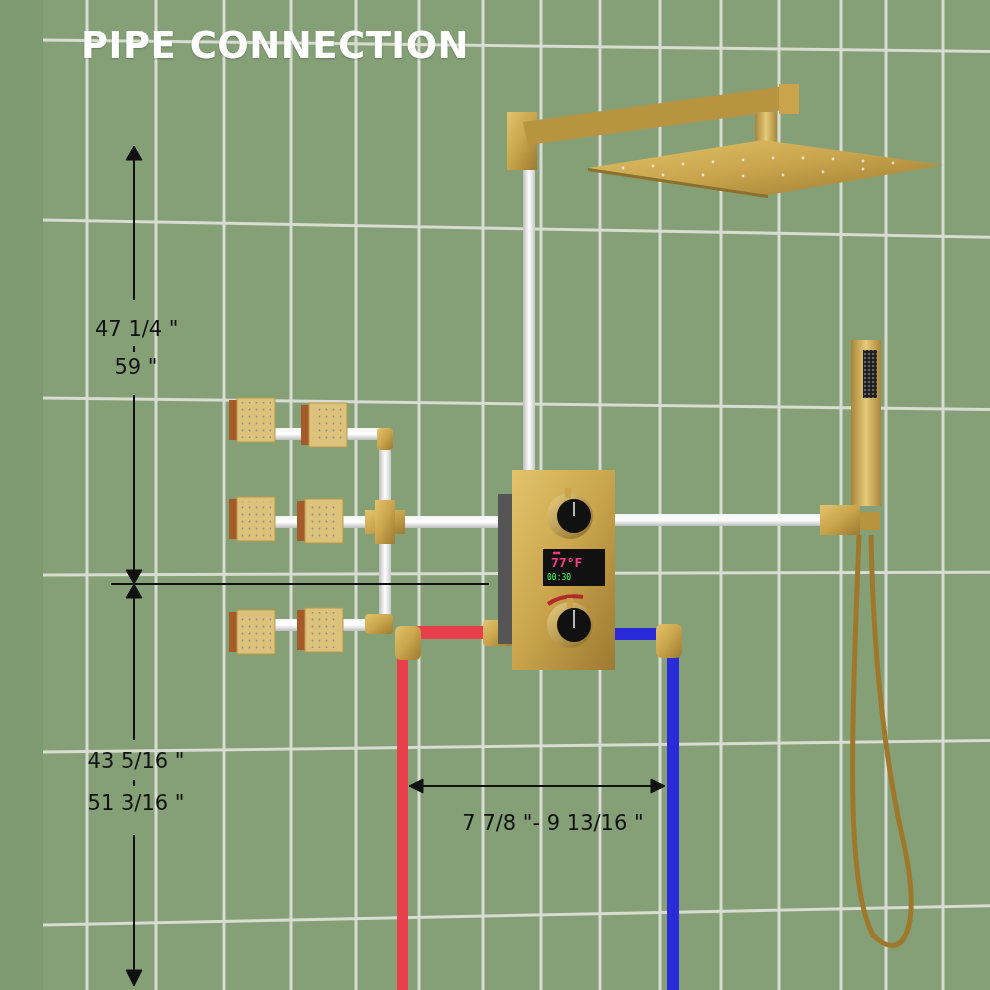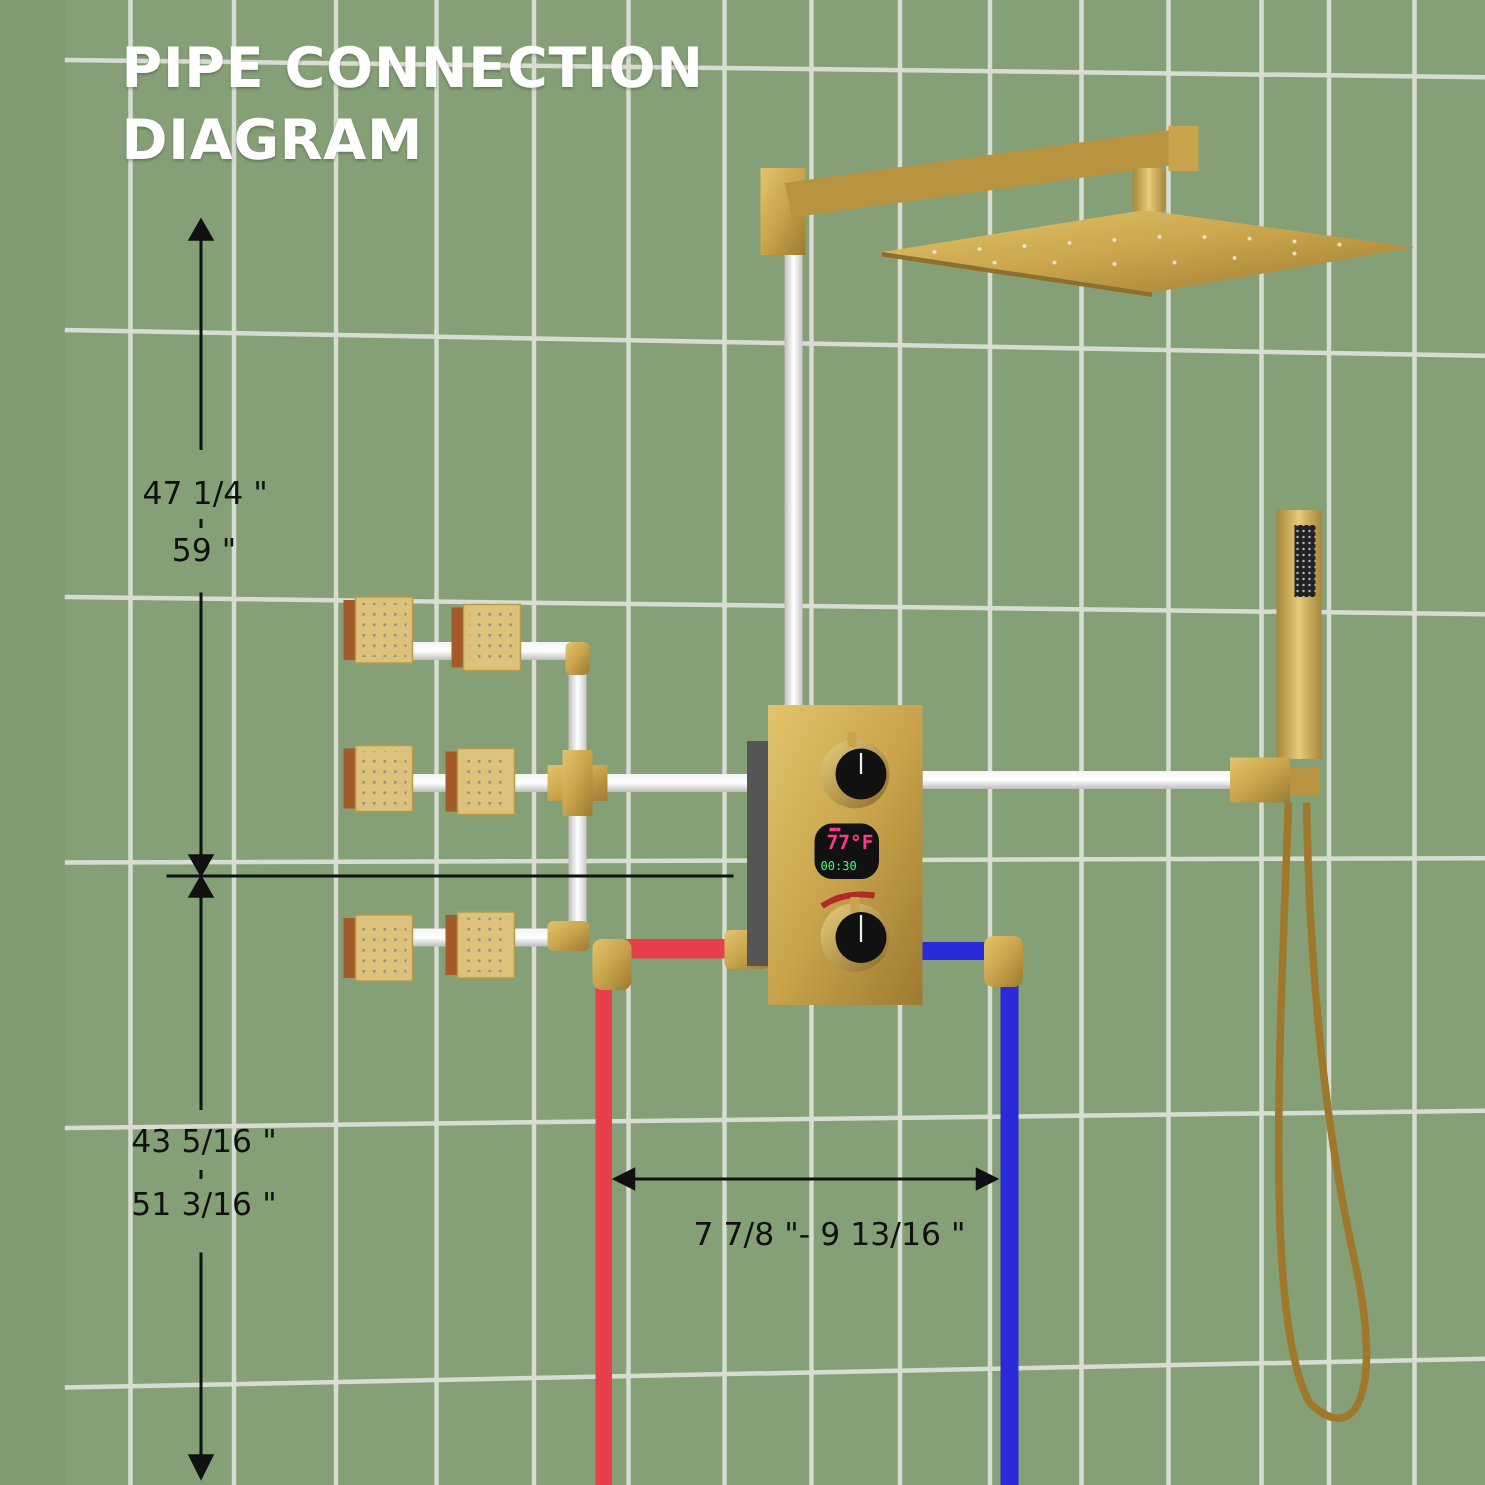--- a/index.html
+++ b/index.html
@@ -2,21 +2,21 @@
 <html><head>
 <meta charset="utf-8">
 <style>
   html, body { margin:0; padding:0; }
   body { width:990px; height:990px; overflow:hidden; position:relative; background:#7e9a70; font-family:"Liberation Sans", sans-serif; }
   #stage { position:absolute; left:10px; top:0; width:990px; height:990px;margin-left:33px; }
   .title { position:absolute; left:38px; top:22px; color:#fff; font-family:"DejaVu Sans", sans-serif; font-weight:bold; font-size:37px; line-height:48px; letter-spacing:0.5px; text-shadow:0 1px 2px rgba(0,0,0,0.25); }
   .brand { position:absolute; left:804px; top:10px; color:#fff; font-family:"DejaVu Sans", sans-serif; font-size:25px; letter-spacing:0.5px; }
   .brand sup { font-size:8px; vertical-align:top; }
   .dim { position:absolute; color:#111; font-family:"DejaVu Sans", sans-serif; font-size:21px; line-height:22px; text-align:center; white-space:nowrap; }
-  .lcd { position:absolute; left:500px; top:549px; width:43px; height:37px; background:#111; border-radius:12px; }
+  .lcd { position:absolute; left:500px; top:549px; width:62px; height:37px; background:#111; border-radius:0; }
   .lcd .temp { position:absolute; left:8px; top:6px; color:#ff3a8a; font-family:"DejaVu Sans Mono", monospace; font-size:13px; font-weight:bold; }
   .lcd .time { position:absolute; left:4px; top:24px; color:#44ff66; font-family:"DejaVu Sans Mono", monospace; font-size:8px; }
   .lcd .top { position:absolute; left:10px; top:1px; color:#ff3a8a; font-family:"DejaVu Sans Mono", monospace; font-size:4px; }
 </style>
 </head>
 <body>
 
 <div id="stage">
   <svg width="990" height="990" viewBox="0 0 990 990">
     <defs>
@@ -191,21 +191,20 @@
       <line x1="91" y1="835" x2="91" y2="970" stroke-width="2"></line>
       <polygon points="83,970 99,970 91,986"></polygon>
       <line x1="378" y1="786" x2="610" y2="786" stroke-width="2"></line>
       <polygon points="366,786 380,779 380,793"></polygon>
       <polygon points="622,786 608,779 608,793"></polygon>
     </g>
   </svg>
 
   <div class="title">
     <div>PIPE CONNECTION</div>
-    <div>DIAGRAM</div>
   </div>
 
   <div class="dim" style="left:52px;top:318px;width:82px;">47 1/4 "</div>
   <div class="dim" style="left:52px;top:356px;width:82px;">59 "</div>
   <div class="dim" style="left:44px;top:750px;width:98px;">43 5/16 "</div>
   <div class="dim" style="left:44px;top:792px;width:98px;">51 3/16 "</div>
   <div class="dim" style="left:410px;top:812px;width:200px;">7 7/8 "- 9 13/16 "</div>
 
   <div class="lcd">
     <div class="top">■■■</div>

